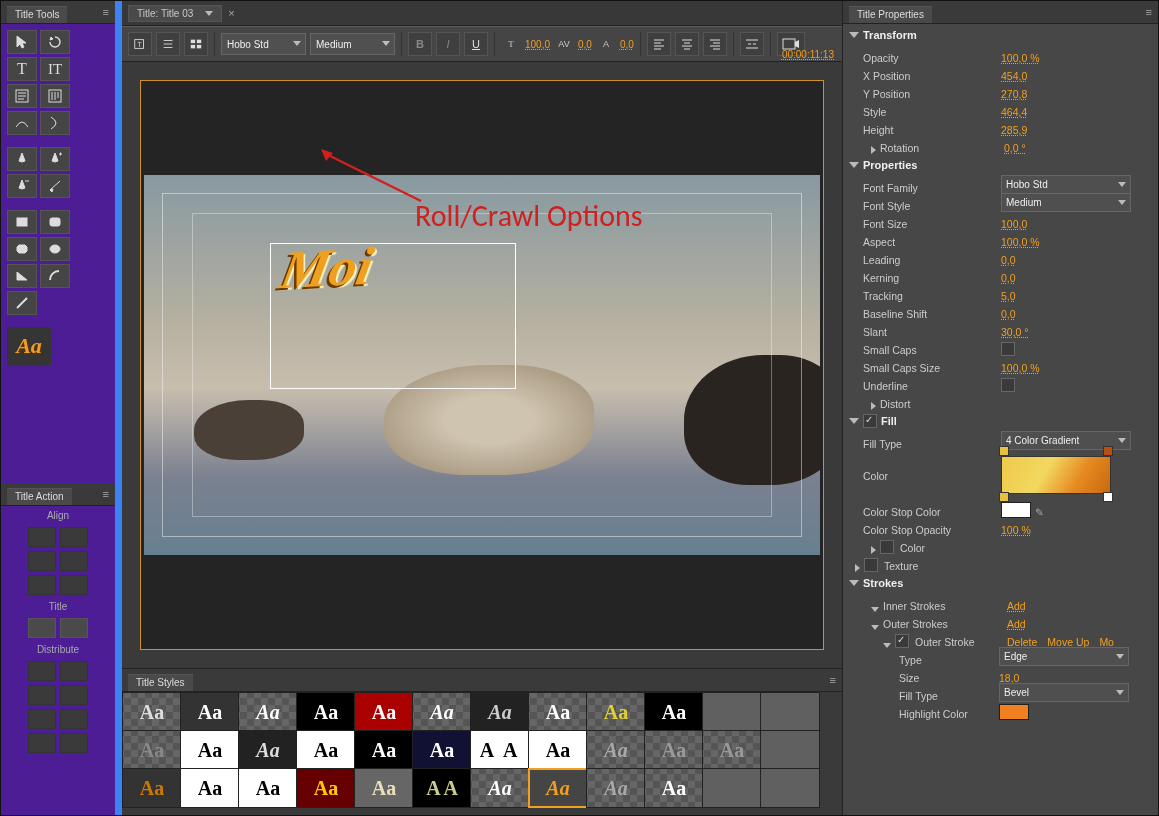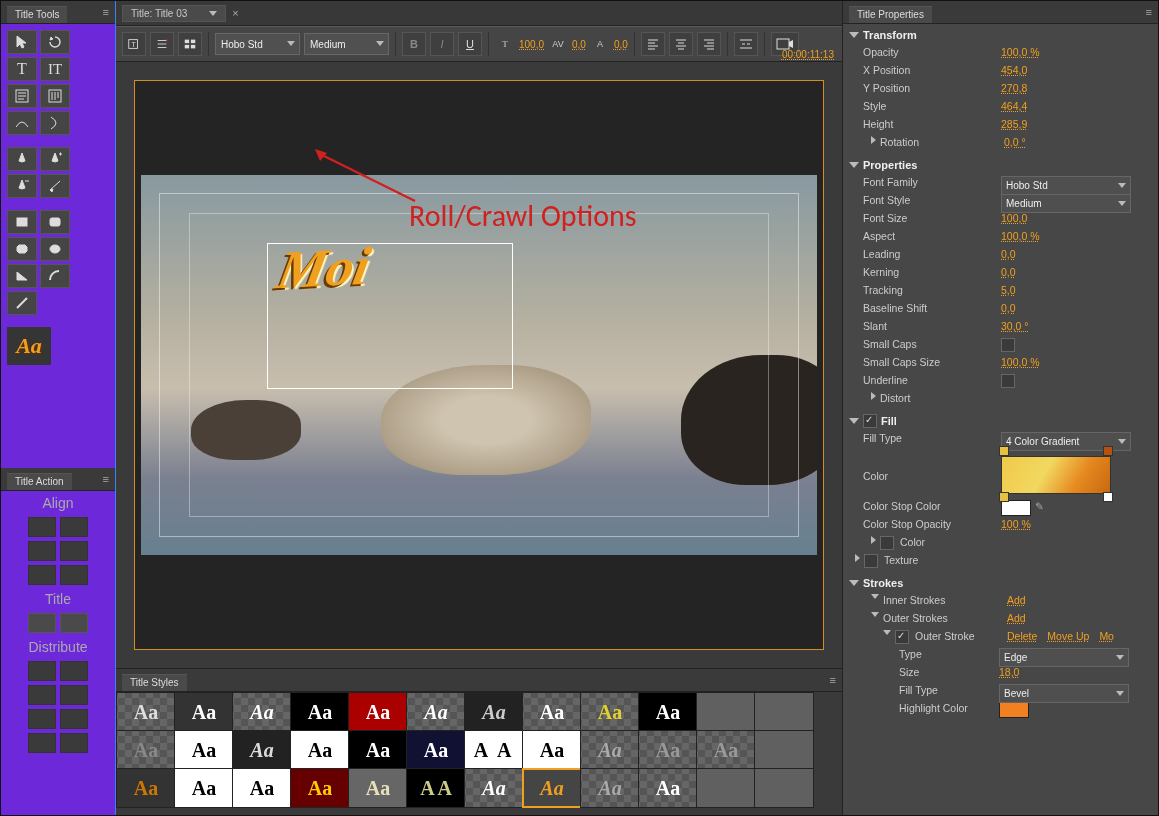--- a/index.html
+++ b/index.html
@@ -1,33 +1,33 @@
 <!DOCTYPE html>
 <html><head>
 <meta charset="utf-8">
 <style>
 html,body{margin:0;padding:0;background:#2a2a2a;font-family:Tahoma,Arial,sans-serif;font-size:11px;color:#c8c8c8;overflow:hidden;width:1159px;height:816px}
 .main{display:flex;position:relative;width:1157px;height:814px;border:1px solid #111;background:#3a3a3a}
 .close-x{position:absolute;top:5px;right:8px;width:18px;height:14px;background:#c85030;color:#fff;text-align:center;line-height:13px;font-size:11px;cursor:pointer;border:1px solid #555}
-.left-col{width:114px;background:#6d28d9;border-right:1px solid #3b82f6;display:flex;flex-direction:column}
+.left-col{width:114px;background:#4c1d95;border-right:7px solid #3b82f6;display:flex;flex-direction:column}
 .panel-hdr{height:22px;background:#3a3a3a;border-bottom:1px solid #222;display:flex;align-items:center;padding:0 6px;position:relative}
 .panel-tab{background:#4a4a4a;padding:2px 8px 3px;font-size:10px;color:#ddd;position:relative;top:2px;border-top:1px solid #555}
 .panel-menu{margin-left:auto;color:#aaa;font-size:11px}
 .tools-grid{padding:6px;display:grid;grid-template-columns:repeat(2,30px);gap:3px}
 .tool-btn{width:28px;height:22px;background:#454545;border:1px solid #555;display:flex;align-items:center;justify-content:center;color:#ddd;font-size:14px}
 .tool-btn svg{width:16px;height:16px;fill:#ddd;stroke:#ddd}
 .tool-gap{grid-column:1/3;height:6px}
 .aa-preview{margin:6px;width:44px;height:38px;background:#353535;display:flex;align-items:center;justify-content:center;font-family:Georgia,serif;font-style:italic;font-weight:bold;font-size:22px;color:#f0a020;text-shadow:1px 1px 2px #703000}
-.act-sec{padding:4px 0;text-align:center;color:#aaa;font-size:14px}
+.act-sec{padding:4px 0;text-align:center;color:#aaa;font-size:10px}
 .act-row{display:flex;gap:4px;padding:2px 10px;justify-content:center}
 .act-btn{width:26px;height:18px;background:#3a3a3a;border:1px solid #333}
 .act-btn.en{background:#4a4a4a;border-color:#555}
 .center-col{flex:1;display:flex;flex-direction:column;min-width:0}
 .doc-tab-row{height:24px;background:#383838;display:flex;align-items:center;padding:0 6px;border-bottom:1px solid #222;gap:6px}
-.doc-tab{background:#4a4a4a;padding:2px 8px;display:flex;align-items:center;gap:22px;border:1px solid #555;font-size:10px}
+.doc-tab{background:#4a4a4a;padding:2px 8px;display:flex;align-items:center;gap:12px;border:1px solid #555;font-size:10px}
 .dd-arrow{border-left:4px solid transparent;border-right:4px solid transparent;border-top:5px solid #bbb;display:inline-block}
 .tab-x{color:#aaa;font-size:11px}
 .toolbar{height:34px;background:#454545;border-top:1px solid #5a5a5a;border-bottom:1px solid #222;display:flex;align-items:center;padding:0 6px;gap:4px;position:relative}
 .tb-btn{width:22px;height:22px;background:#3f3f3f;border:1px solid #555;display:flex;align-items:center;justify-content:center;color:#ddd;font-size:11px}
 .tb-sep{width:1px;height:24px;background:#333;margin:0 2px}
 .tb-select{height:20px;background:#505050;border:1px solid #666;padding:0 16px 0 5px;color:#eee;font-size:10px;display:flex;align-items:center;position:relative;min-width:62px}
 .tb-select .dd-arrow{position:absolute;right:4px;top:7px}
 .tb-val{color:#f0a020;font-size:10px;text-decoration:underline dotted}
 .tb-lbl{color:#ccc;font-size:9px;width:20px;height:20px;display:flex;align-items:center;justify-content:center}
 .timecode{position:absolute;right:8px;top:22px;color:#f0a020;font-size:10px;text-decoration:underline dotted}
@@ -40,21 +40,21 @@
 .title-text{position:absolute;left:138px;top:62px;font-family:"Comic Sans MS",cursive;font-weight:bold;font-style:italic;font-size:54px;color:#f0a020;transform:skewX(-14deg) rotate(-3deg);text-shadow:-2px 2px 0 #6b3a00,2px 2px 1px #fff5c0}
 .annotation{position:absolute;left:274px;top:116px;font-size:30px;font-family:Calibri,Arial,sans-serif;color:#d02020;z-index:9}
 .arrow-line{position:absolute;left:180px;top:68px;width:110px;height:60px;z-index:8;pointer-events:none}
 .styles-panel{height:146px;background:#3a3a3a;border-top:1px solid #222;display:flex;flex-direction:column}
 .styles-strip{flex:1;overflow:hidden;padding:0;display:grid;grid-template-columns:repeat(12,58px);grid-template-rows:repeat(3,38px);gap:0;align-content:start}
 .style-sw{width:58px;height:38px;border:1px solid #222;display:flex;align-items:center;justify-content:center;font-size:20px;font-family:Georgia,serif;font-weight:bold;background:#606060;color:#eee}
 .style-sw.checker{background:repeating-conic-gradient(#666 0 25%,#555 0 50%) 50%/14px 14px}
 .style-sw.sel{outline:2px solid #f0a020;outline-offset:-2px}
 .right-col{width:315px;background:#474747;border-left:1px solid #222;overflow-y:auto;font-size:10.5px}
 .right-col::-webkit-scrollbar{width:8px}
-.prop-row{display:flex;align-items:flex-start;height:18px;padding:0 8px 0 20px}
+.prop-row{display:flex;align-items:flex-end;height:18px;padding:0 8px 0 20px}
 .prop-label{color:#ccc;width:138px}
 .prop-val{color:#f0a020;text-decoration:underline dotted;cursor:text}
 .prop-select{background:#4f4f4f;border:1px solid #666;color:#eee;padding:0 16px 0 4px;height:17px;width:108px;position:relative;font-size:10px;display:flex;align-items:center}
 .prop-select .dd-arrow{position:absolute;right:4px;top:6px}
 .prop-check{width:12px;height:12px;border:1px solid #666;background:#3a3a3a;display:inline-block}
 .prop-check.on::after{content:"✓";color:#ddd;font-size:10px;position:relative;top:-2px;left:1px}
 .sec-hdr{display:flex;align-items:center;padding:2px 6px;height:18px}
 .sec-hdr .tri{border-top:5px solid transparent;border-bottom:5px solid transparent;border-left:6px solid #bbb;margin-right:4px}
 .sec-hdr .tri.open{border-left:5px solid transparent;border-right:5px solid transparent;border-top:6px solid #bbb;border-bottom:0}
 .sec-hdr b{color:#eee;font-weight:bold;font-size:11px}

